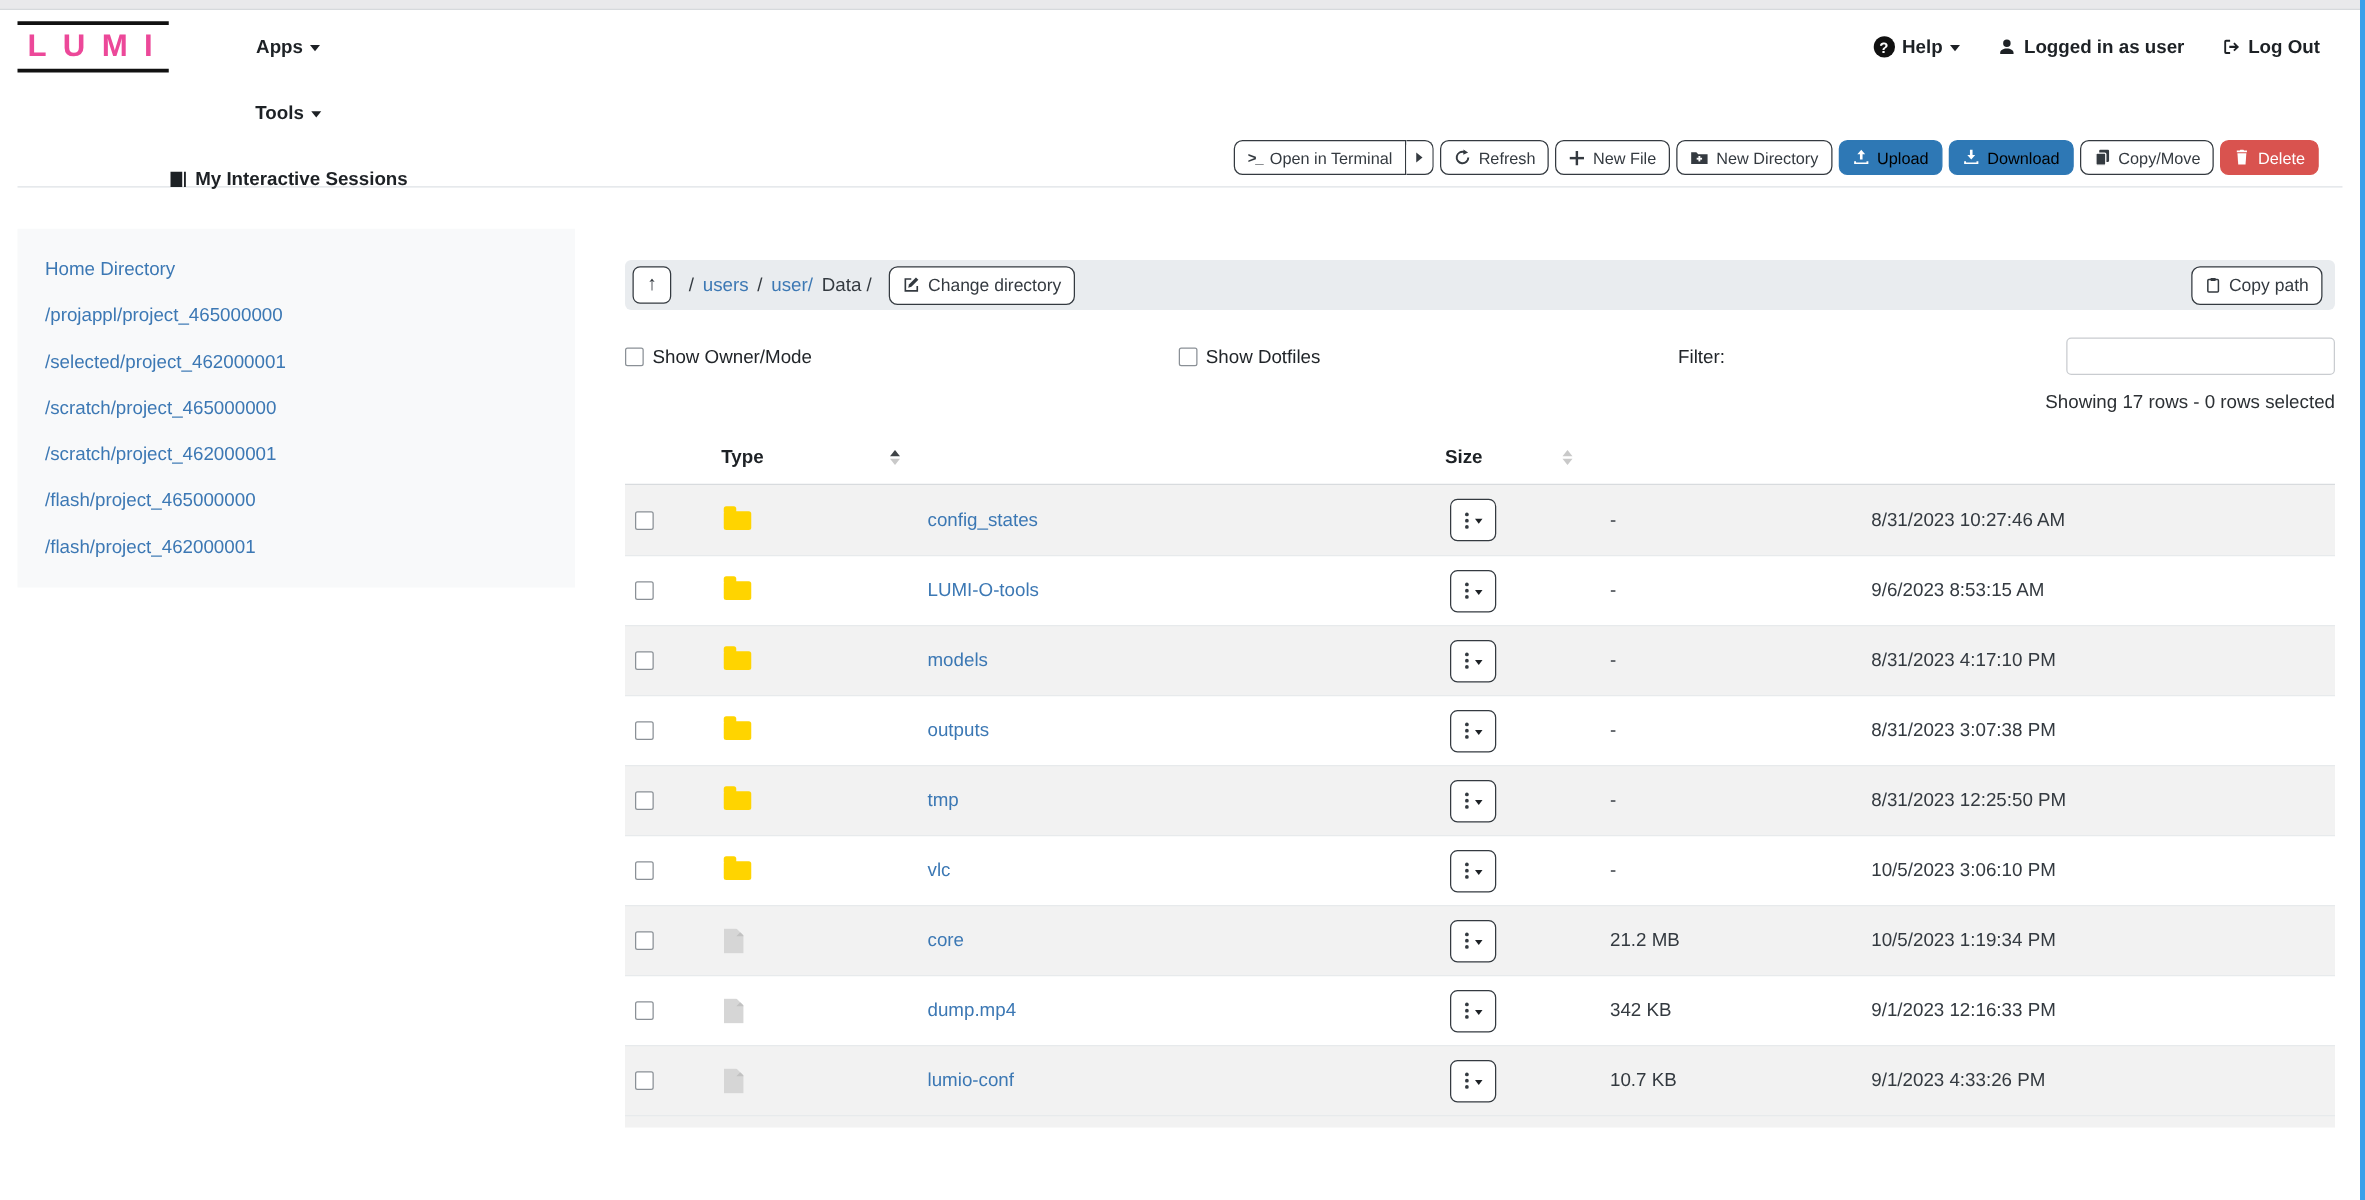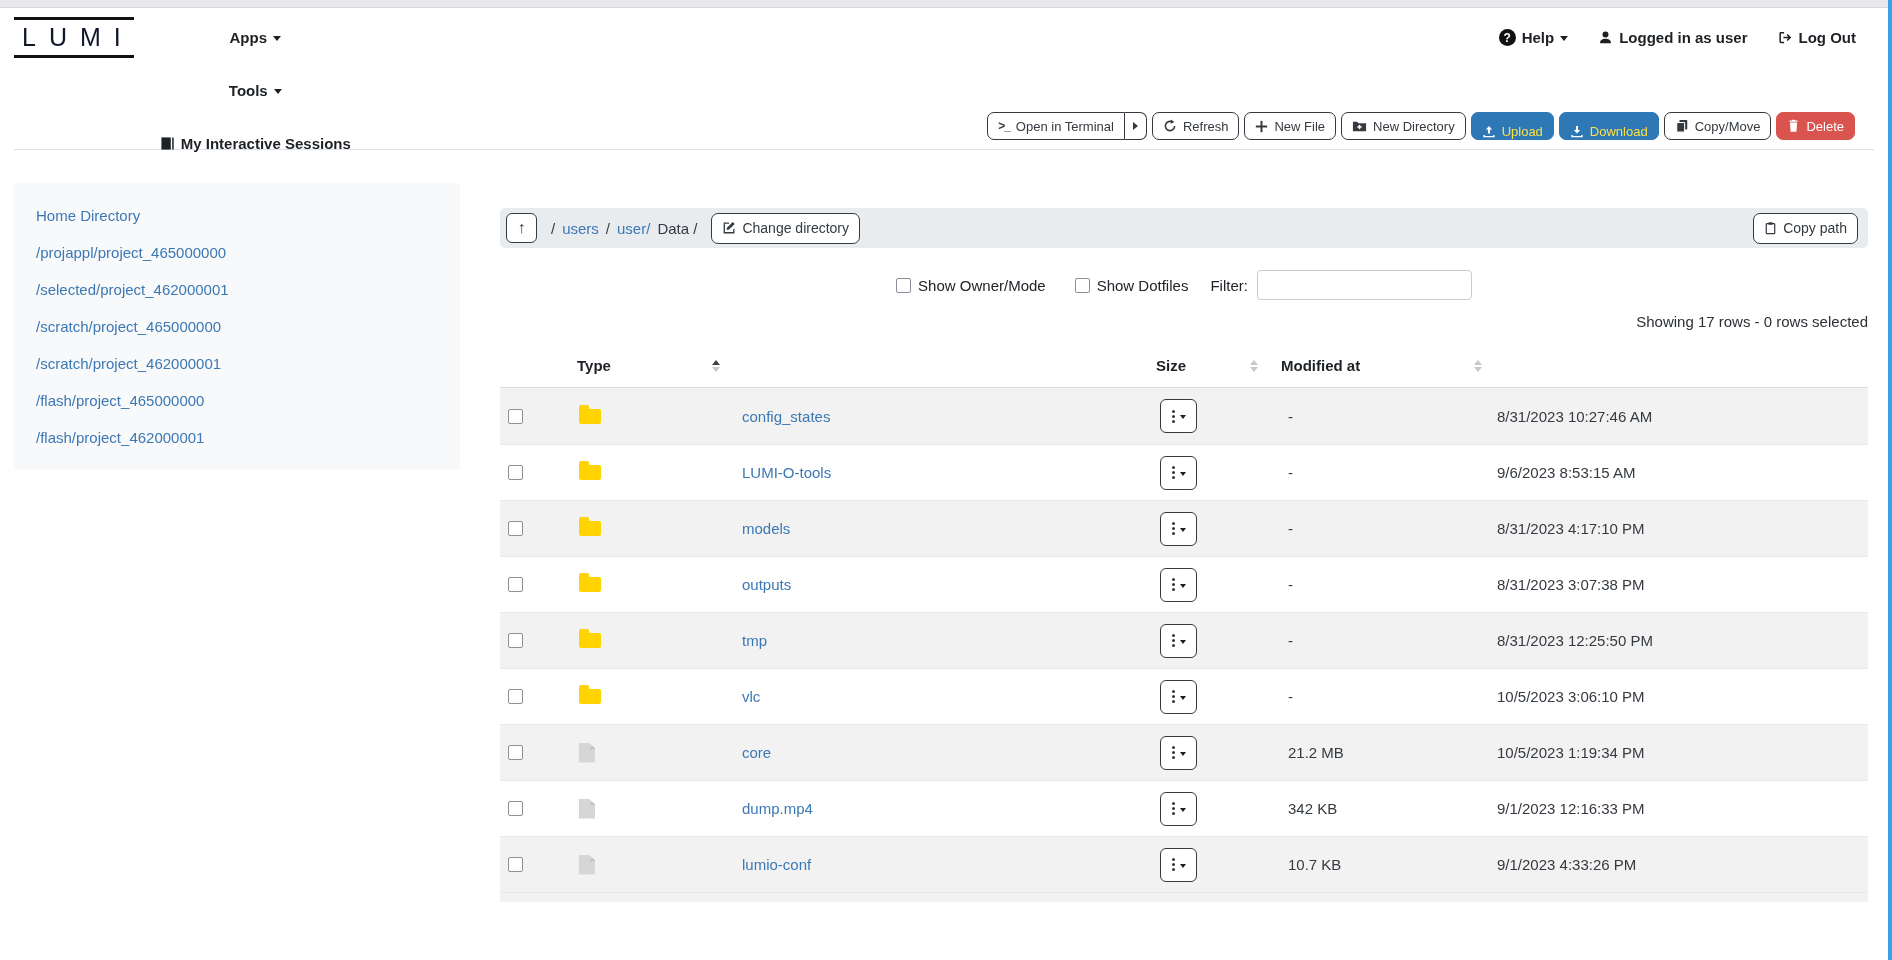--- a/index.html
+++ b/index.html
@@ -12,42 +12,42 @@
   }
 
   .top-strip{ position:fixed; top:0; left:0; right:4px; height:8px;
     background:#e9e9eb; border-bottom:1px solid #d6d9dc; z-index:50; }
   .right-strip{ position:fixed; top:0; right:0; width:4px; height:100%;
     background:#3ba0ea; z-index:60; }
 
   
   .navbar{ margin-top:9px; height:57px; display:flex; align-items:center;
     padding:0 36px 0 14px; background:#fff; }
-  .logo{ font-size:25px; font-weight:normal; color:#0f172a; letter-spacing:13px;
+  .logo{ font-size:25px; font-weight:bold; color:#ec4899; letter-spacing:13px;
     border-top:3px solid #111; border-bottom:3px solid #111;
-    padding:3px 0 3px 8px; margin-right:26px; cursor:pointer; text-decoration:none; }
+    padding:3px 0 3px 8px; cursor:pointer; text-decoration:none; }
   .nav-left{ display:flex; align-items:center; gap:36px;flex-direction:column; }
   .nav-item{ display:flex; align-items:center; gap:6px; font-size:15px;
     font-weight:bold; color:#1d2125; cursor:pointer; white-space:nowrap; }
   .caret-down{ width:0; height:0; border-left:4px solid transparent;
     border-right:4px solid transparent; border-top:5px solid #1d2125; margin-top:2px; }
   .caret-down.small{ border-left-width:3.5px; border-right-width:3.5px; border-top-width:4.5px; }
   .nav-right{ margin-left:auto; display:flex; align-items:center; gap:30px; }
   .help-badge{ width:17px; height:17px; border-radius:50%; background:#111; color:#fff;
     font-size:12px; font-weight:bold; display:inline-flex; align-items:center;
     justify-content:center; }
   .nav-item svg{ flex:none; }
 
   
   .toolbar{ display:flex; justify-content:flex-end; align-items:center; gap:5px;
     margin-top:46px; padding-right:37px; }
   .btn{ display:inline-flex; align-items:center; gap:6px; font-family:inherit;
     font-size:13px; background:#fff; color:var(--dark); border:1px solid var(--dark);
     border-radius:7px; padding:0 10px; height:28px; cursor:pointer; white-space:nowrap; }
-  .btn.blue{ background:var(--btn-blue); border-color:var(--btn-blue); color:#fde047;align-items:flex-end; }
+  .btn.blue{ background:var(--btn-blue); border-color:var(--btn-blue); color:#000000; }
   .btn.red{ background:var(--btn-red); border-color:var(--btn-red); color:#fff; }
   .btn-group{ display:inline-flex; }
   .btn-group .btn:first-child{ border-top-right-radius:0; border-bottom-right-radius:0; }
   .btn-group .btn:last-child{ border-top-left-radius:0; border-bottom-left-radius:0;
     border-left:none; padding:0 8px; }
   .caret-right{ width:0; height:0; border-top:4px solid transparent;
     border-bottom:4px solid transparent; border-left:5px solid var(--dark); }
   .term-glyph{ font-weight:bold; font-size:12px; letter-spacing:-1px; }
 
   .rule{ border:none; border-top:1px solid var(--border); margin:9px 18px 0 14px; }
@@ -65,21 +65,21 @@
     display:flex; align-items:center; padding:0 10px 0 6px; gap:14px; }
   .up-btn{ width:31px; height:30px; justify-content:center; padding:0; font-size:16px;
     font-weight:bold; border-radius:6px; }
   .crumbs{ display:flex; align-items:center; gap:7px; font-size:15px; }
   .crumb-link{ color:var(--link-blue); cursor:pointer; }
   .crumb-text{ color:#343a40; }
   .path-btn{ height:31px; font-size:14px;text-align:center; }
   .copy-path{ margin-left:auto; }
 
   
-  .filter-row{ margin-top:22px; display:flex; justify-content:center;
+  .filter-row{ margin-top:22px; display:flex; justify-content:space-between;
     align-items:center; font-size:15px; color:#212529; }
   .chk{ display:flex; align-items:center; gap:7px; cursor:pointer; }
   .chk + .chk{ margin-left:29px; }
   .chk input{ appearance:none; -webkit-appearance:none; width:15px; height:15px;
     border:1.5px solid #8a9096; border-radius:2px; background:#fff; cursor:pointer; }
   .filter-label{ margin-left:22px; margin-right:9px; }
   .filter-input{ width:215px; height:30px; border:1px solid #c9ccd0; border-radius:4px;
     font-family:inherit; font-size:14px; padding:0 8px; outline:none; }
   .status{ margin-top:13px; text-align:right; font-size:15px; color:#2c3034; }
 
@@ -322,27 +322,20 @@
             </span>
         </div>
         <div class="th c-actions"></div>
         <div class="th c-size sortable">
           <span class="hlabel">Size</span>
           <span class="sorts none">
               <i class="s-up"></i>
               <i class="s-down"></i>
             </span>
         </div>
-        <div class="th c-mod sortable">
-          <span class="hlabel">Modified at</span>
-          <span class="sorts none">
-              <i class="s-up"></i>
-              <i class="s-down"></i>
-            </span>
-        </div>
       </div>
       <div id="tbody">
           <div class="tr">
     <div class="td c-select">
               <input type="checkbox" class="cb" style="">
             </div>
     <div class="td c-type">
               <span class="folder-icon"></span>
             </div>
     <div class="td c-name">

